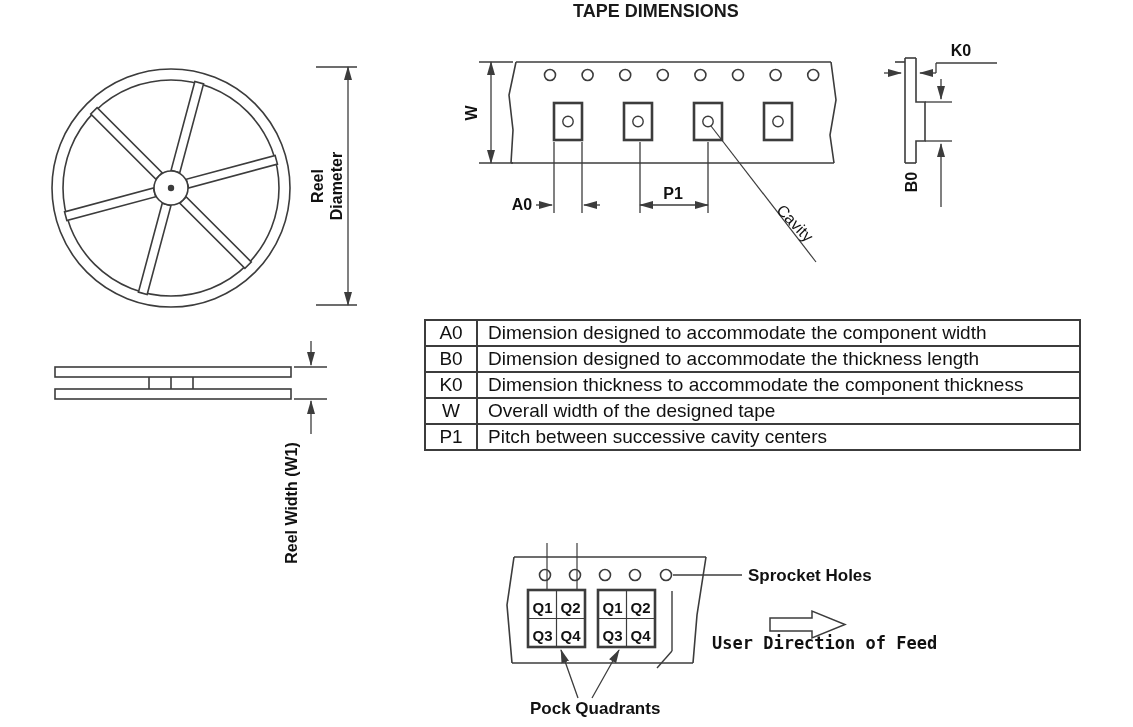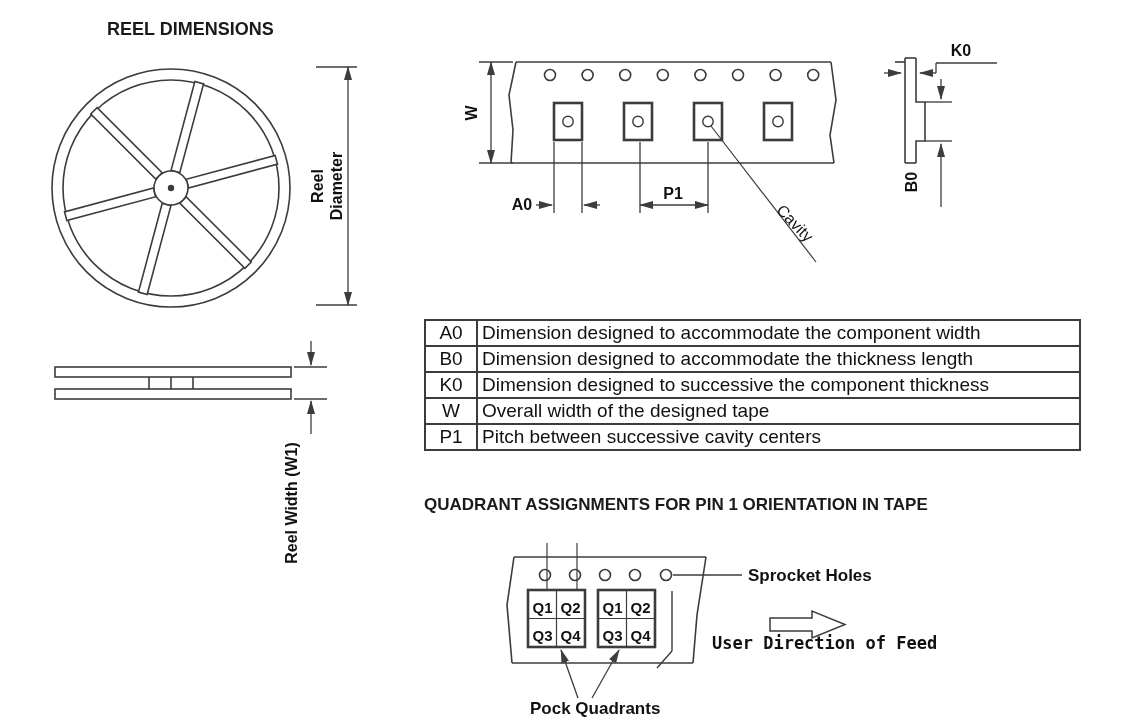--- a/index.html
+++ b/index.html
@@ -7,52 +7,51 @@
   body { font-family: "Liberation Sans", sans-serif; }
   #page { position: relative; width: 1133px; height: 727px; background: #ffffff; overflow: hidden; }
   #diagram-svg { position: absolute; left: 0; top: 0; }
 
   .section-title { position: absolute; font-weight: bold; color: #1a1a1a; white-space: nowrap; }
   #reel-title { left: 107px; top: 19px; font-size: 18px; }
   #tape-title { left: 573px; top: 1px; font-size: 18px; }
   #quadrant-title { left: 424px; top: 495px; font-size: 17px; }
 
   #dim-table { position: absolute; left: 424px; top: 319px; width: 657px; border-collapse: collapse; color: #111111; }
-  #dim-table td { border: 2px solid #3c3c3c; height: 26px; padding: 0 4px; font-size: 19px; line-height: 22px; white-space: nowrap; }
+  #dim-table td { border: 2px solid #3c3c3c; height: 26px; padding: 0 10px; font-size: 19px; line-height: 22px; white-space: nowrap; }
   #dim-table td.code { width: 52px; text-align: center; padding: 0 2px; }
 
   svg text { fill: #111111; }
   .dim-label   { font: 700 16px "Liberation Sans", sans-serif; }
   .rot-label   { font: 600 16px "Liberation Sans", sans-serif; }
   .q-label     { font: 600 15px "Liberation Sans", sans-serif; }
   .callout     { font: 700 17px "Liberation Sans", sans-serif; }
   .mono-label  { font: 600 17px "DejaVu Sans Mono", monospace; }
   .cavity-label{ font: 400 16px "Liberation Sans", sans-serif; }
 </style>
 </head>
 <body>
 
 <div id="page">
 
-  <div id="reel-title" class="section-title">REEL DIMENSIONS</div>
-  <div id="quadrant-title" class="section-title">QUADRANT ASSIGNMENTS FOR PIN 1 ORIENTATION IN TAPE</div>
+  <div id="tape-title" class="section-title">TAPE DIMENSIONS</div>
 
   <table id="dim-table">
     <tbody>
       <tr>
         <td class="code">A0</td>
         <td>Dimension designed to accommodate the component width</td>
       </tr>
       <tr>
         <td class="code">B0</td>
         <td>Dimension designed to accommodate the thickness length</td>
       </tr>
       <tr>
         <td class="code">K0</td>
-        <td>Dimension designed to successive the component thickness</td>
+        <td>Dimension thickness to accommodate the component thickness</td>
       </tr>
       <tr>
         <td class="code">W</td>
         <td>Overall width of the designed tape</td>
       </tr>
       <tr>
         <td class="code">P1</td>
         <td>Pitch between successive cavity centers</td>
       </tr>
     </tbody>

